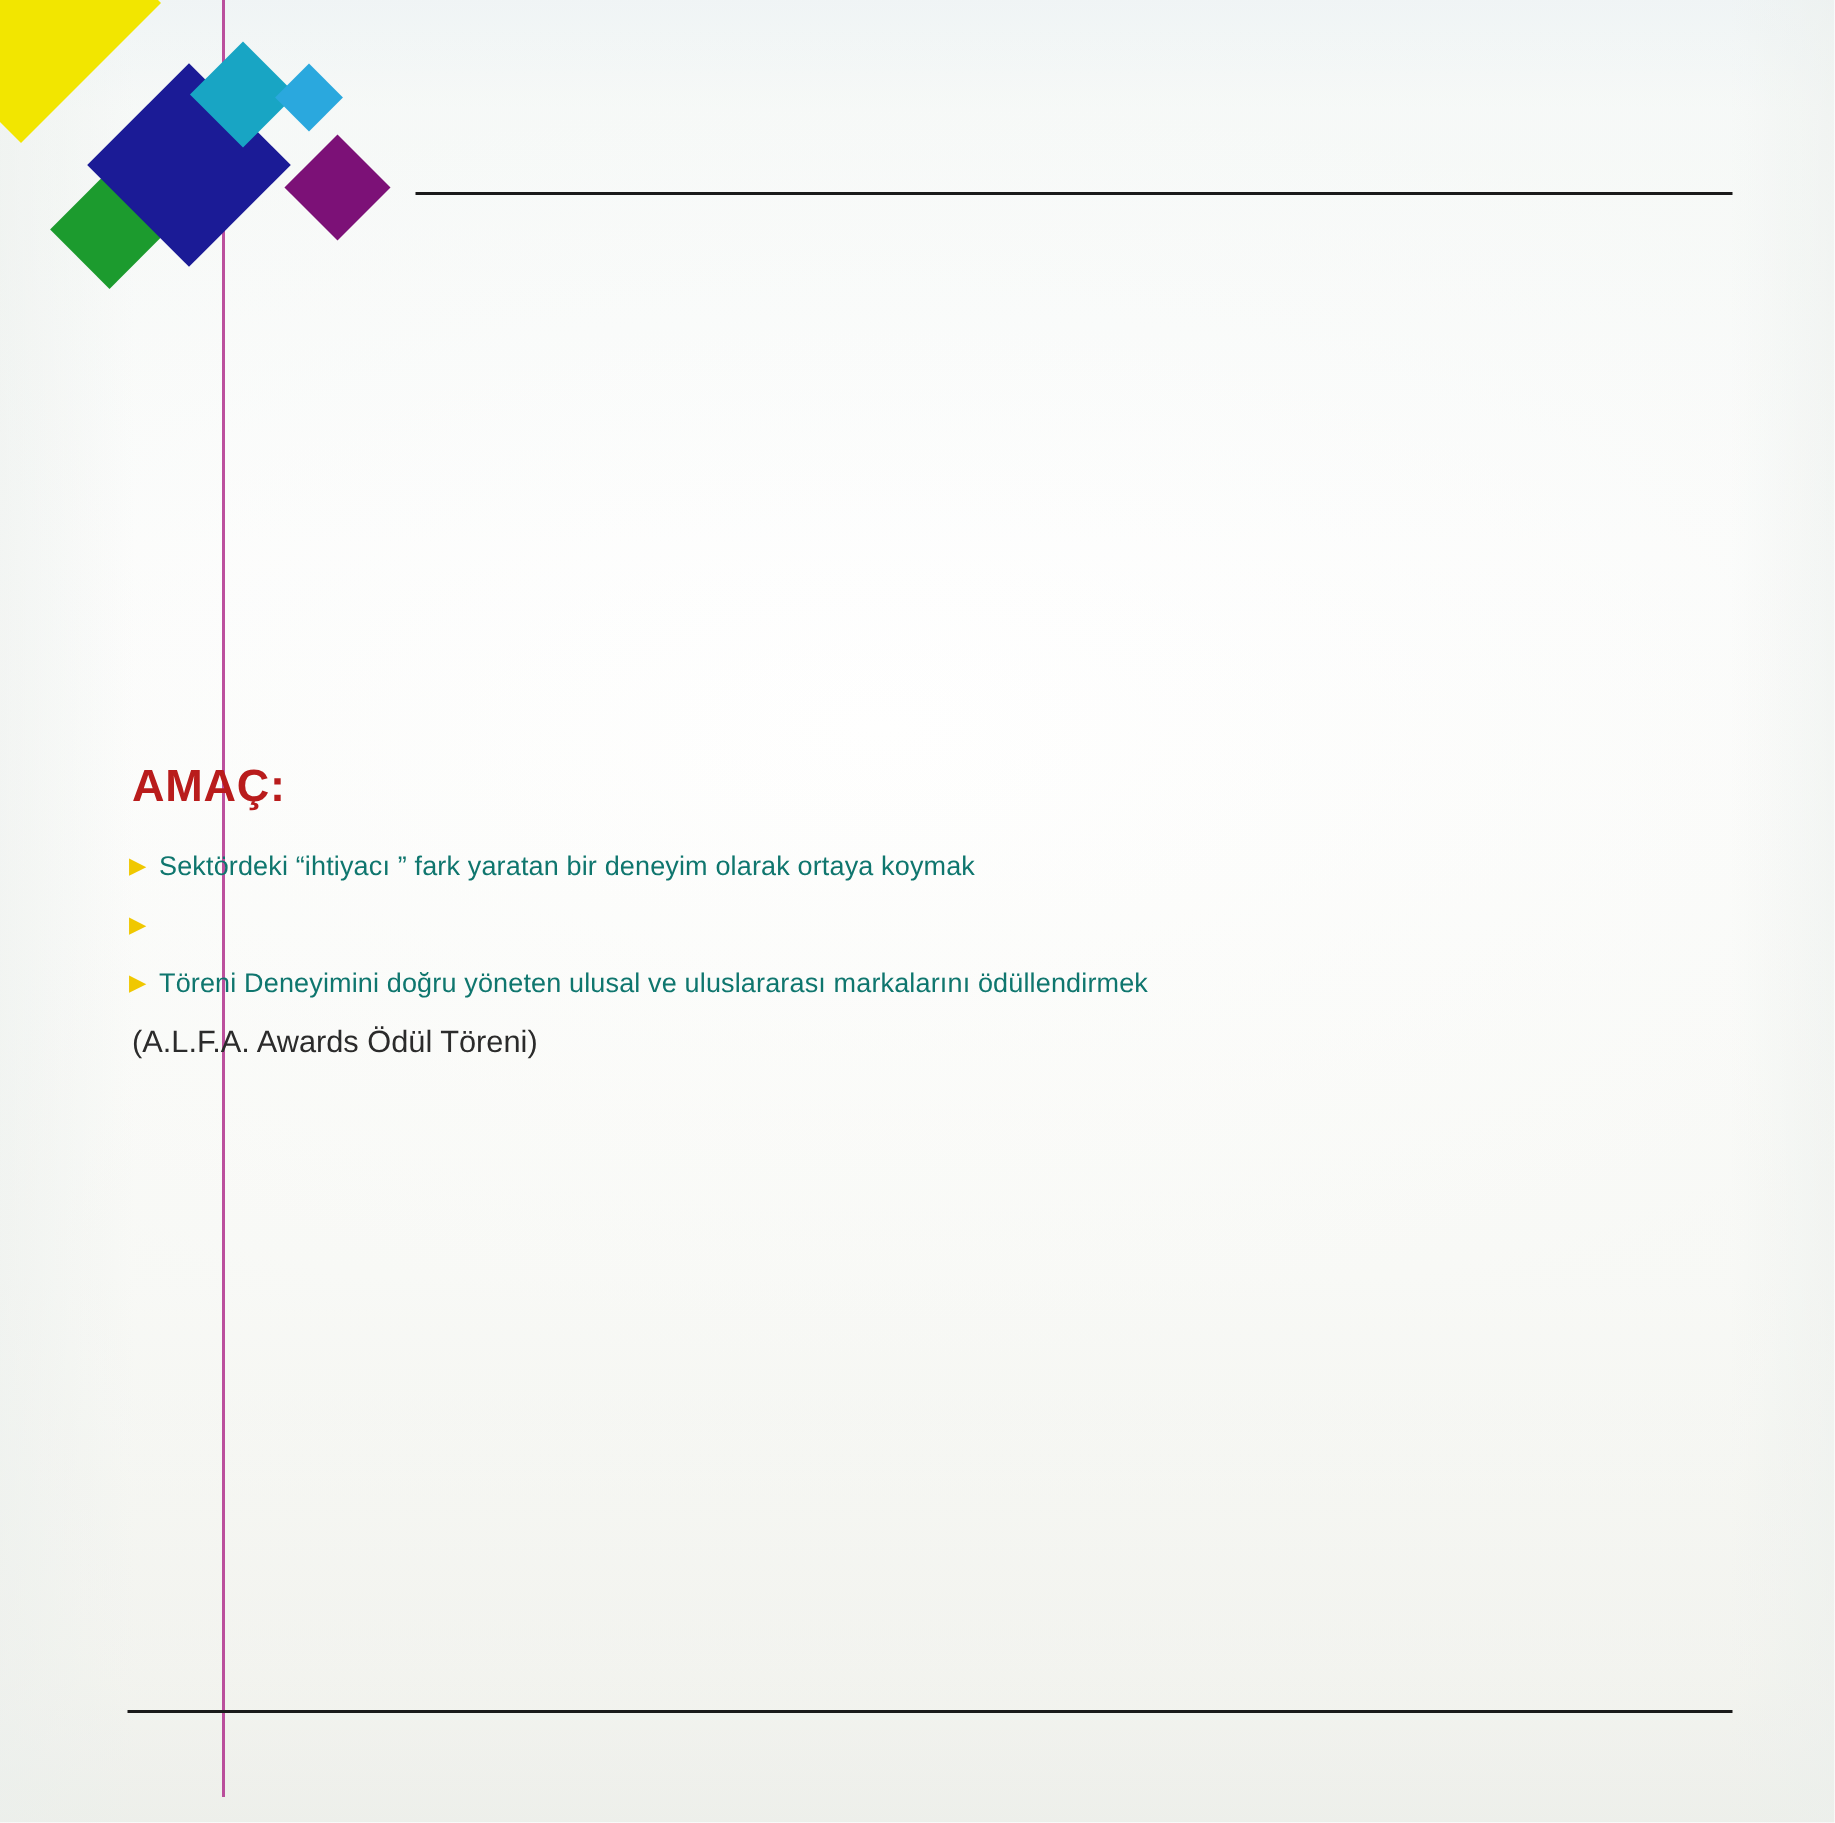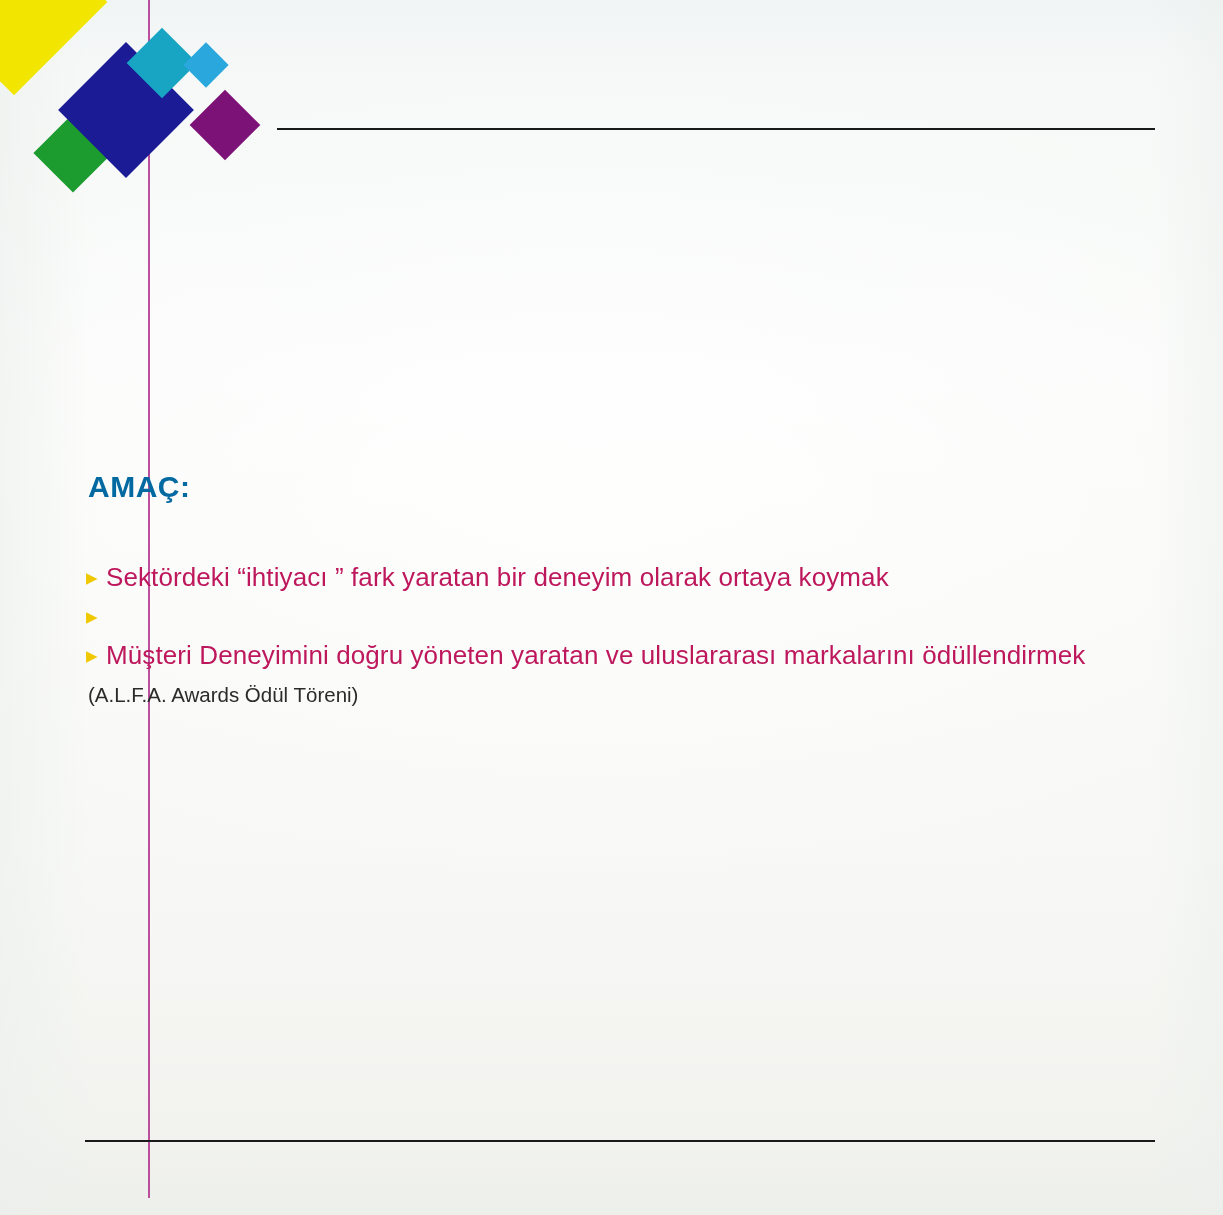--- a/index.html
+++ b/index.html
@@ -114,25 +114,25 @@
     top: 100px;
     width: 50px;
     height: 50px;
     background: #7c1177;
   }
 
   
   .heading {
     position: absolute;
     left: 88px;
-    top: 470px;
+    top: 508px;
     font-size: 30px;
     font-weight: bold;
     letter-spacing: 0.5px;
-    color: #0369a1;
+    color: #b91c1c;
     font-family: "Liberation Sans", sans-serif;
   }
 
   .bullets {
     position: absolute;
     left: 86px;
     top: 562px;
     width: 1060px;
   }
   .bullet-row {
@@ -142,23 +142,23 @@
   }
   .bullet-marker {
     width: 20px;
     flex: 0 0 20px;
     color: #f0c800;
     font-size: 15px;
     line-height: 30px;
     padding-top: 1px;
   }
   .bullet-text {
-    font-size: 26px;
+    font-size: 18px;
     line-height: 31px;
-    color: #be185d;
+    color: #0f766e;
     letter-spacing: 0.1px;
   }
   .sub-line {
     margin-top: 4px;
     margin-left: 0px;
     font-size: 20.5px;
     line-height: 31px;
     color: #2b2b2b;
     padding-left: 2px;
   }
@@ -186,16 +186,16 @@
 <div class="bullets">
   <div class="bullet-row">
     <span class="bullet-marker">▶</span>
     <span class="bullet-text">Sektördeki “ihtiyacı ” fark yaratan bir deneyim olarak ortaya koymak</span>
   </div>
   <div class="bullet-row">
     <span class="bullet-marker">▶</span>
   </div>
   <div class="bullet-row">
     <span class="bullet-marker">▶</span>
-    <span class="bullet-text">Müşteri Deneyimini doğru yöneten yaratan ve uluslararası markalarını ödüllendirmek</span>
+    <span class="bullet-text">Töreni Deneyimini doğru yöneten ulusal ve uluslararası markalarını ödüllendirmek</span>
   </div>
   <div class="sub-line">(A.L.F.A. Awards Ödül Töreni)</div>
 </div>
 
 </body></html>

